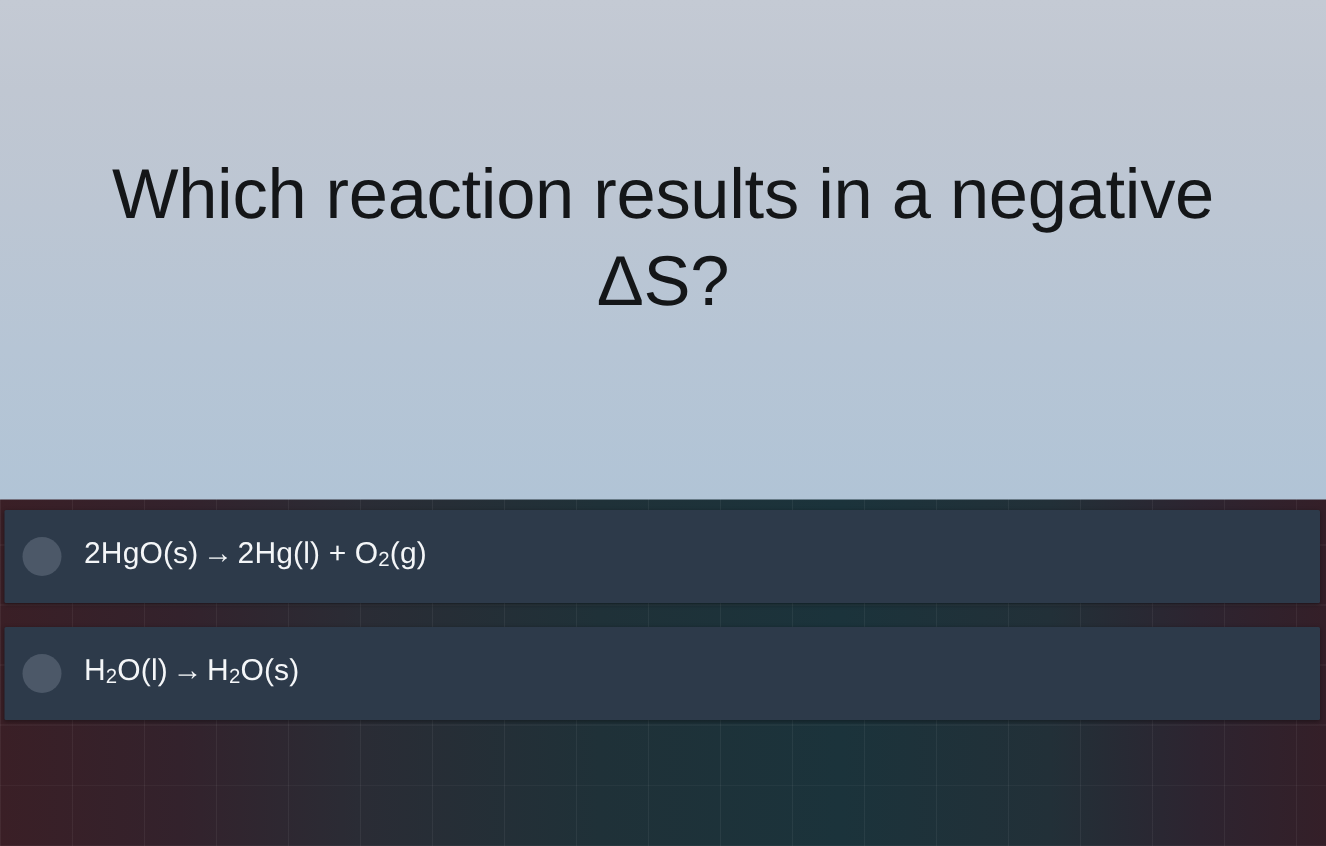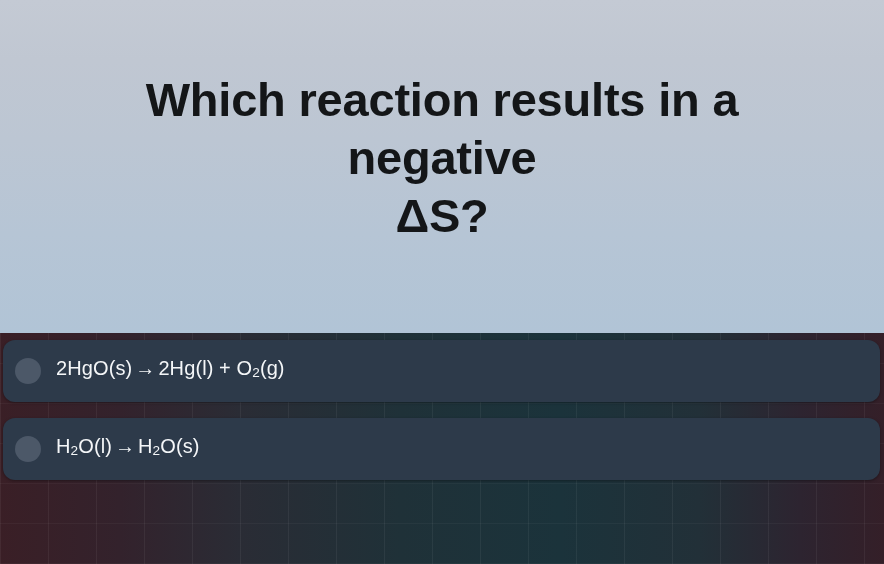--- a/index.html
+++ b/index.html
@@ -81,21 +81,21 @@
     justify-content: center;
     overflow: hidden;
   }
 
   .question-text {
     width: 820px;
     text-align: center;
     color: #141618;
     font-size: 47px;
     line-height: 58px;
-    font-weight: 700;
+    font-weight: 400;
     letter-spacing: -0.2px;
     padding: 0 16px;
     box-sizing: border-box;
     margin-top: -18px;
     white-space: pre-line;
   }
 
   
   .answers {
     position: absolute;
@@ -103,21 +103,21 @@
     top: 340px;
     width: 884px;
     z-index: 2;
   }
 
   .answer-card {
     position: relative;
     margin: 0 4px 16px 3px;
     height: 62px;
     background: #2d3a4a;
-    border-radius: 12px;
+    border-radius: 1px;
     display: flex;
     align-items: center;
     padding-left: 12px;
     box-sizing: border-box;
     box-shadow: 0 1px 3px rgba(0,0,0,0.35);
   }
 
   .answer-card:last-child {
     margin-bottom: 0;
     align-items: center;

